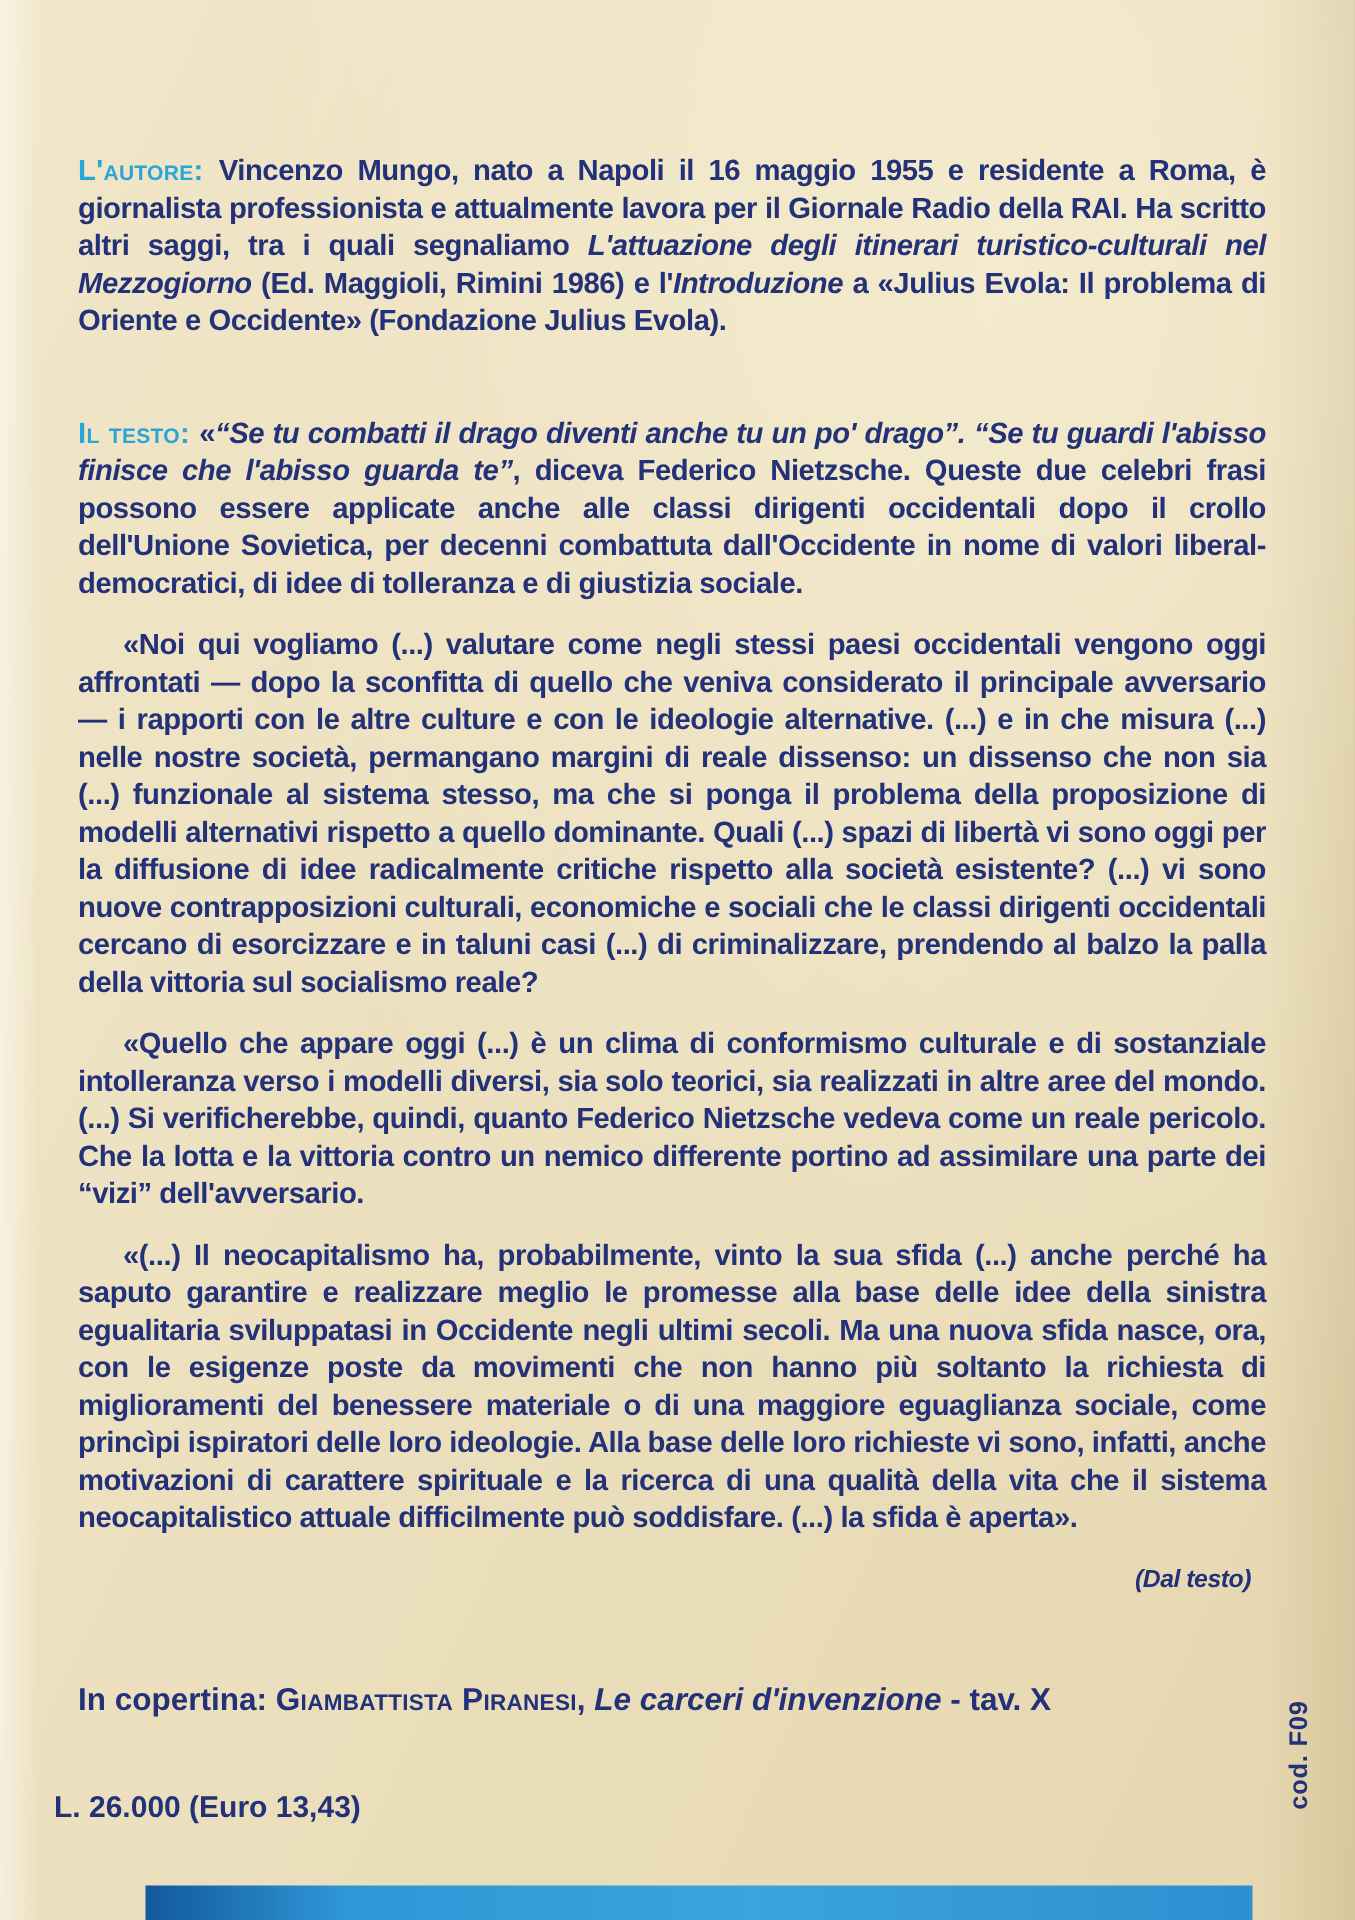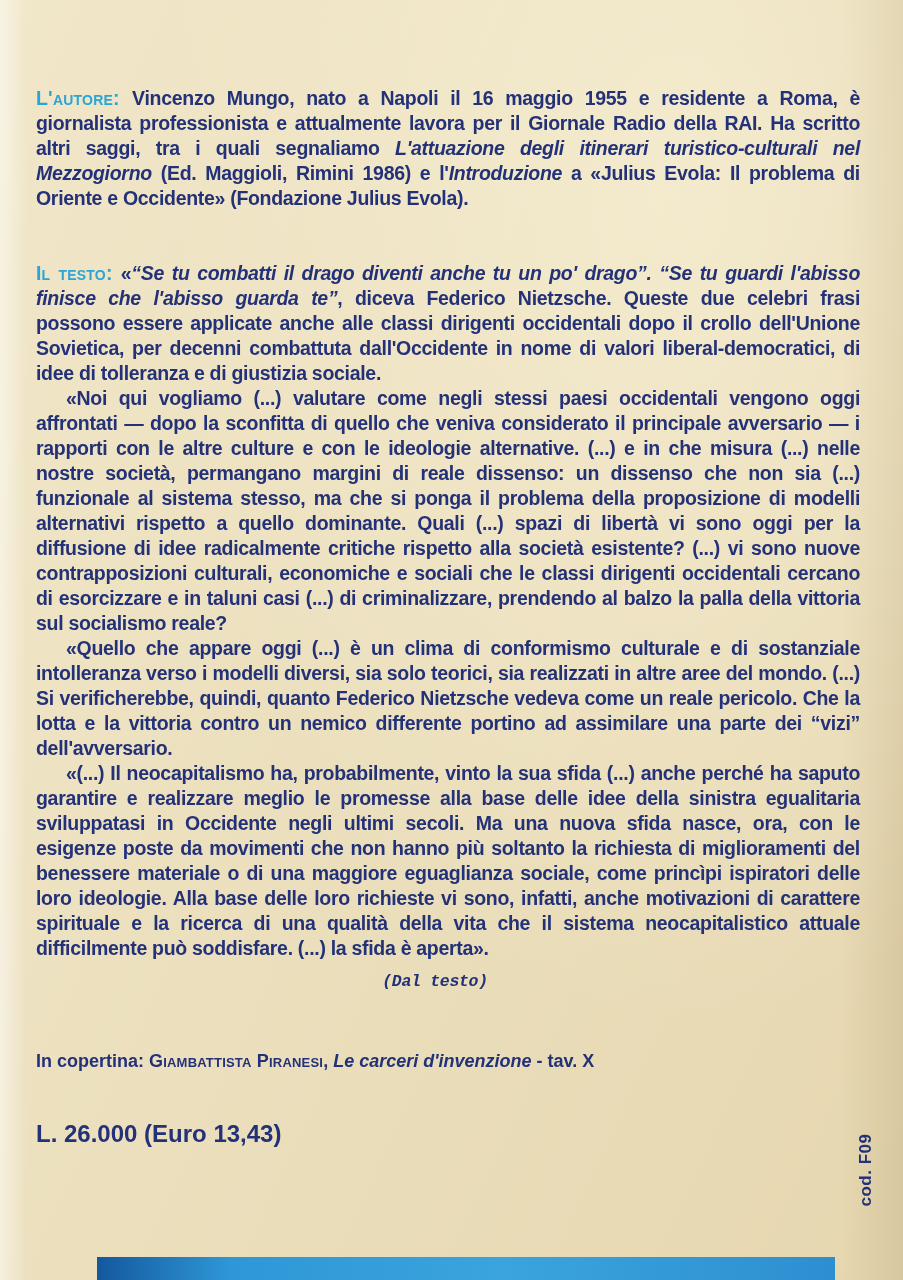--- a/index.html
+++ b/index.html
@@ -26,48 +26,47 @@
     width: 824px;
     color: #233178;
     font-weight: bold;
     font-size: 19.5px;
     line-height: 25px;
     letter-spacing: -0.3px;
     text-align: justify;
     hyphens: auto;
   }
   .section.author { margin-bottom: 50px; }
-  .para { margin: 0; }
+  .para { margin: 16px; }
   .para.indent { text-indent: 30px; }
   .seg-normal { }
   .seg-italic { font-style: italic; }
   .seg-label {
     color: #2ba4d6;
     font-variant: small-caps;
     letter-spacing: 0.2px;
   }
   .seg-caps { font-variant: small-caps; letter-spacing: 0.2px; }
   .attribution {
-    text-align: center;
+    text-align: right;
     font-style: italic;
     font-size: 16.5px;
     margin-top: 8px;
     padding-right: 26px;
-    font-family: Liberation Mono, monospace;
   }
   .credit {
     margin-top: 54px;
-    font-size: 18px;
+    font-size: 21px;
     line-height: 27px;
     letter-spacing: 0;
   }
   .credit .para { text-align: left; text-indent: 0; }
   .price {
     margin-top: 46px;
-    font-size: 24px;
+    font-size: 20px;
     letter-spacing: 0;
     text-align: left;
   }
   .code-vertical {
     position: absolute;
     width: 90px;
     right: -8px;
     bottom: 100px;
     transform: rotate(-90deg);
     text-align: center;

